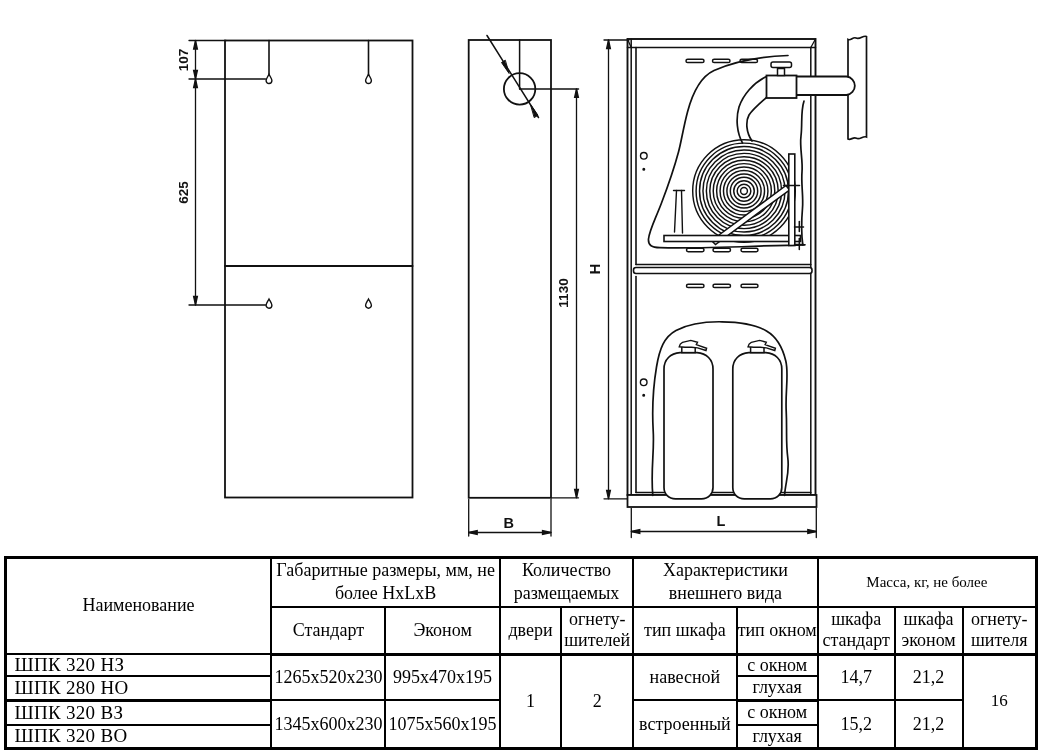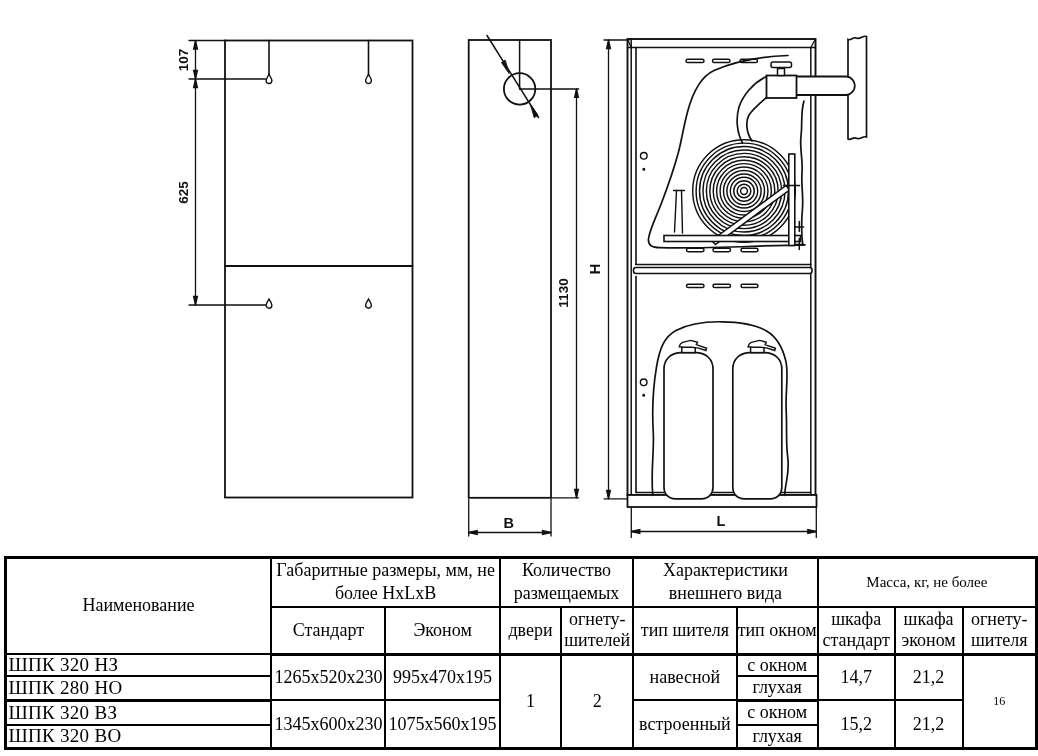--- a/index.html
+++ b/index.html
@@ -1,21 +1,21 @@
 <!DOCTYPE html>
 <html><head>
 <meta charset="utf-8">
 <style>
 html,body{margin:0;padding:0;background:#fff;width:1038px;height:756px;overflow:hidden}
 #page{position:relative;width:1038px;height:756px;background:#fff}
 svg text{font-family:"Liberation Sans",sans-serif;fill:#111}
 table{position:absolute;left:3.5px;top:555.5px;border-collapse:collapse;table-layout:fixed;
  font-family:"Liberation Serif",serif;font-size:18px;color:#000;border:3px solid #000}
 td{border:2px solid #000;text-align:center;vertical-align:middle;padding:0;line-height:1.06;overflow:hidden}
-td.nm{text-align:left;padding-left:2px;font-size:19px;letter-spacing:0.3px}
+td.nm{text-align:left;padding-left:8px;font-size:19px;letter-spacing:0.3px}
 tr.hb td{border-bottom-width:3px}
 tr.h1 td{line-height:1.28}
 tr.h2 td{line-height:1.17}
 </style>
 </head>
 <body>
 <div id="page">
 <svg width="1038" height="756" viewBox="0 0 1038 756" fill="none" stroke-linecap="round">
 <g stroke="#111" stroke-width="1.8">
 
@@ -242,38 +242,38 @@
 <td colspan="2">Количество<br>размещаемых</td>
 <td colspan="2">Характеристики<br>внешнего вида</td>
 <td colspan="3" style="font-size:15px">Масса, кг, не более</td>
 </tr>
 
 <tr class="hb h2" style="height:47px">
 <td>Стандарт</td>
 <td>Эконом</td>
 <td>двери</td>
 <td>огнету-<br>шителей</td>
-<td>тип шителя</td>
+<td>тип шкафа</td>
 <td style="white-space:nowrap">тип окном</td>
 <td>шкафа<br>стандарт</td>
 <td>шкафа<br>эконом</td>
 <td>огнету-<br>шителя</td>
 </tr>
 
 <tr style="height:19.5px">
 <td class="nm">ШПК 320 НЗ</td>
 <td rowspan="2">1265х520х230</td>
 <td rowspan="2">995х470х195</td>
 <td rowspan="4">1</td>
 <td rowspan="4">2</td>
 <td rowspan="2">навесной</td>
 <td>с окном</td>
 <td rowspan="2">14,7</td>
 <td rowspan="2">21,2</td>
-<td rowspan="4" style="font-size:12px">16</td>
+<td rowspan="4" style="font-size:17px">16</td>
 </tr>
 
 <tr class="hb" style="height:24px">
 <td class="nm">ШПК 280 НО</td>
 <td>глухая</td>
 </tr>
 
 <tr style="height:24.5px">
 <td class="nm">ШПК 320 ВЗ</td>
 <td rowspan="2">1345х600х230</td>

